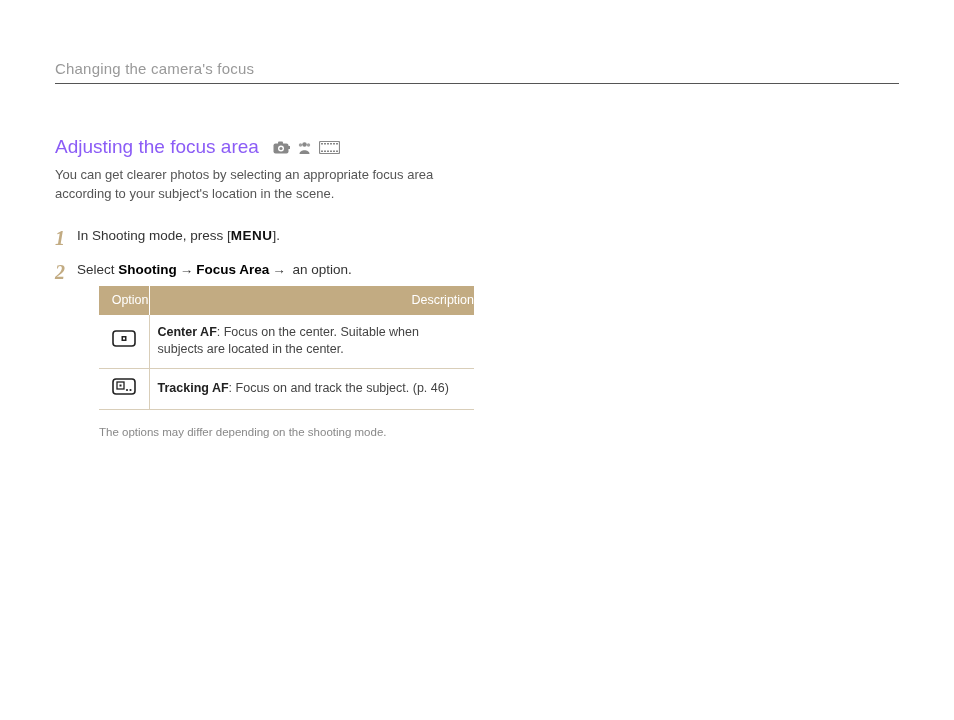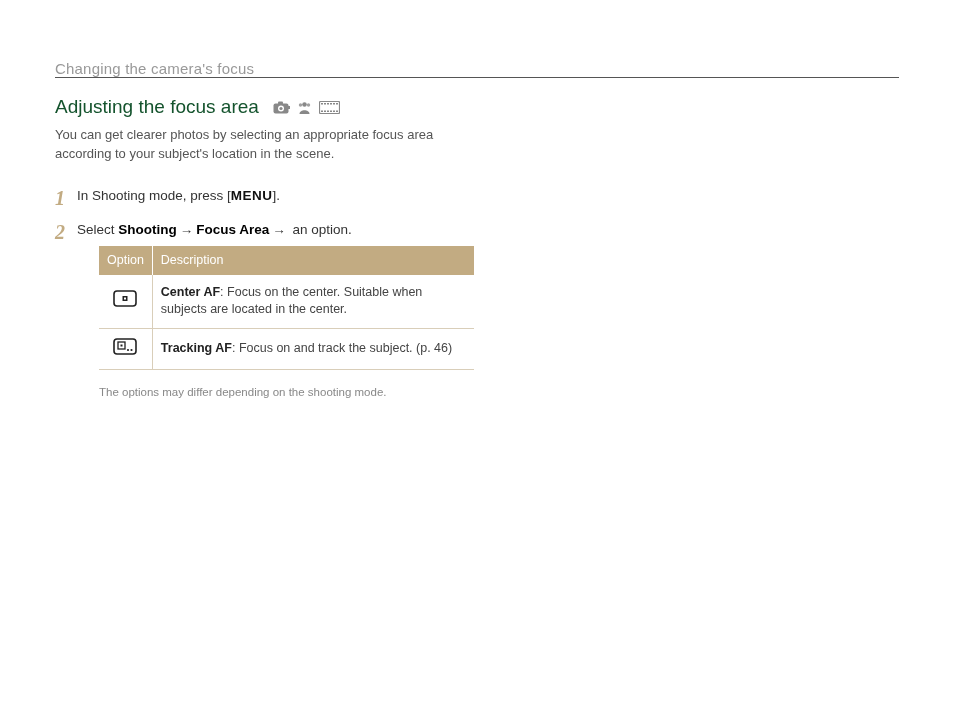--- a/index.html
+++ b/index.html
@@ -5,40 +5,41 @@
   * { box-sizing: border-box; margin: 0; padding: 0; }
   html, body { width: 954px; height: 720px; font-family: Arial, Helvetica, sans-serif; background: #fff; color: #333; }
   .page {
     position: relative;
     width: 954px;
     height: 720px;
     padding: 60px 55px 0 55px;
   }
   .breadcrumb-wrap {
     border-bottom: 1px solid #555;
-    margin-bottom: 18px;
+    padding-bottom: 6px;
+    margin-bottom: 52px;
   }
   .breadcrumb {
     font-size: 15px;
     color: #999;
     font-weight: 300;
     letter-spacing: 0.2px;
   }
   .content-col {
     width: 430px;
   }
   .section-title-row {
     display: flex;
     align-items: center;
     gap: 14px;
     margin-bottom: 8px;
   }
   .section-title {
     font-size: 19px;
-    color: #14532d;
+    color: #8b5cf6;
     font-weight: 400;
   }
   .mode-icons {
     display: flex;
     align-items: center;
     gap: 7px;
     color: #777;
   }
   .mode-icons svg { display: block; }
   .intro {
@@ -84,22 +85,22 @@
     margin-top: 6px;
     margin-left: 22px;
     width: 375px;
     border-collapse: collapse;
     font-size: 12.5px;
   }
   .options-table thead th {
     background: #c2ab82;
     color: #fff;
     font-weight: 400;
-    text-align: left;
-    padding: 5px 8px;
+    text-align: right;
+    padding: 5px 0;
     font-size: 12.5px;
   }
   .options-table thead th:first-child {
     width: 50px;
     border-right: 1px solid #fff;
   }
   .options-table tbody td {
     border-bottom: 1px solid #d9ceb9;
     padding: 9px 8px;
     vertical-align: middle;

